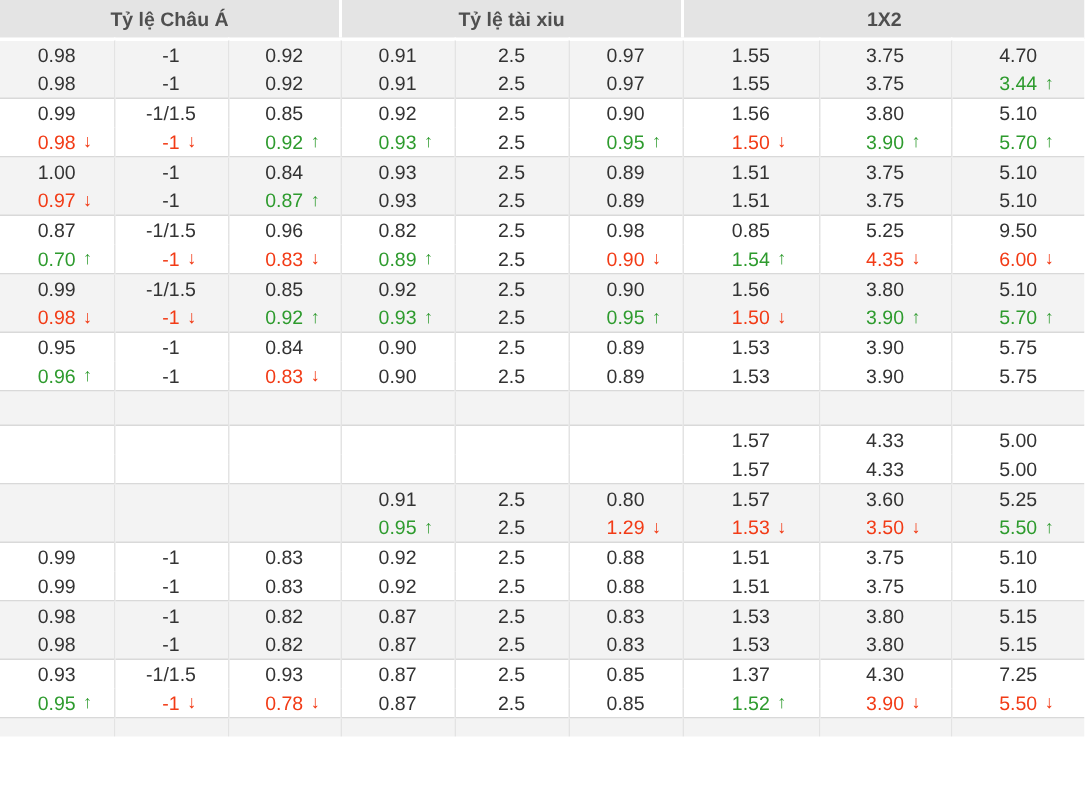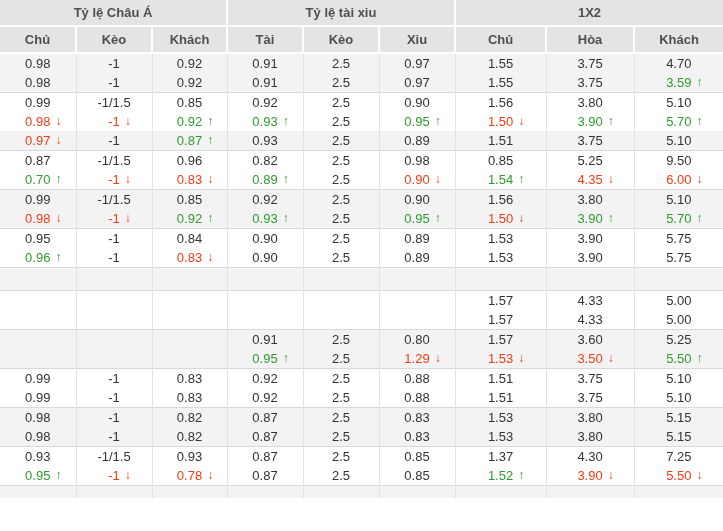--- a/index.html
+++ b/index.html
@@ -60,31 +60,20 @@
       <col style="width:91px">
         <col style="width:88px">
         <col style="width:89px">
     </colgroup>
     <thead>
       <tr class="group-row">
         <th colspan="3">Tỷ lệ Châu Á</th>
         <th colspan="3">Tỷ lệ tài xiu</th>
         <th colspan="3">1X2</th>
       </tr>
-      <tr class="col-row">
-        <th>Chủ</th>
-        <th>Kèo</th>
-        <th>Khách</th>
-        <th>Tài</th>
-        <th>Kèo</th>
-        <th>Xiu</th>
-        <th>Chủ</th>
-        <th>Hòa</th>
-        <th>Khách</th>
-      </tr>
     </thead>
     <tbody>
         <tr class="gray band-start">
           <td><span class="v">0.98</span></td>
           <td><span class="v">-1</span></td>
           <td><span class="v">0.92</span></td>
           <td><span class="v">0.91</span></td>
           <td><span class="v">2.5</span></td>
           <td><span class="v">0.97</span></td>
           <td><span class="v">1.55</span></td>
@@ -93,21 +82,21 @@
         </tr>
         <tr class="gray">
           <td><span class="v">0.98</span></td>
           <td><span class="v">-1</span></td>
           <td><span class="v">0.92</span></td>
           <td><span class="v">0.91</span></td>
           <td><span class="v">2.5</span></td>
           <td><span class="v">0.97</span></td>
           <td><span class="v">1.55</span></td>
           <td><span class="v">3.75</span></td>
-          <td><span class="v up">3.59</span><span class="arrow up">↑</span></td>
+          <td><span class="v up">3.44</span><span class="arrow up">↑</span></td>
         </tr>
         <tr class="band-start">
           <td><span class="v">0.99</span></td>
           <td><span class="v">-1/1.5</span></td>
           <td><span class="v">0.85</span></td>
           <td><span class="v">0.92</span></td>
           <td><span class="v">2.5</span></td>
           <td><span class="v">0.90</span></td>
           <td><span class="v">1.56</span></td>
           <td><span class="v">3.80</span></td>
@@ -116,20 +105,31 @@
         <tr class="">
           <td><span class="v down">0.98</span><span class="arrow down">↓</span></td>
           <td><span class="v down">-1</span><span class="arrow down">↓</span></td>
           <td><span class="v up">0.92</span><span class="arrow up">↑</span></td>
           <td><span class="v up">0.93</span><span class="arrow up">↑</span></td>
           <td><span class="v">2.5</span></td>
           <td><span class="v up">0.95</span><span class="arrow up">↑</span></td>
           <td><span class="v down">1.50</span><span class="arrow down">↓</span></td>
           <td><span class="v up">3.90</span><span class="arrow up">↑</span></td>
           <td><span class="v up">5.70</span><span class="arrow up">↑</span></td>
+        </tr>
+        <tr class="gray band-start">
+          <td><span class="v">1.00</span></td>
+          <td><span class="v">-1</span></td>
+          <td><span class="v">0.84</span></td>
+          <td><span class="v">0.93</span></td>
+          <td><span class="v">2.5</span></td>
+          <td><span class="v">0.89</span></td>
+          <td><span class="v">1.51</span></td>
+          <td><span class="v">3.75</span></td>
+          <td><span class="v">5.10</span></td>
         </tr>
         <tr class="gray">
           <td><span class="v down">0.97</span><span class="arrow down">↓</span></td>
           <td><span class="v">-1</span></td>
           <td><span class="v up">0.87</span><span class="arrow up">↑</span></td>
           <td><span class="v">0.93</span></td>
           <td><span class="v">2.5</span></td>
           <td><span class="v">0.89</span></td>
           <td><span class="v">1.51</span></td>
           <td><span class="v">3.75</span></td>

